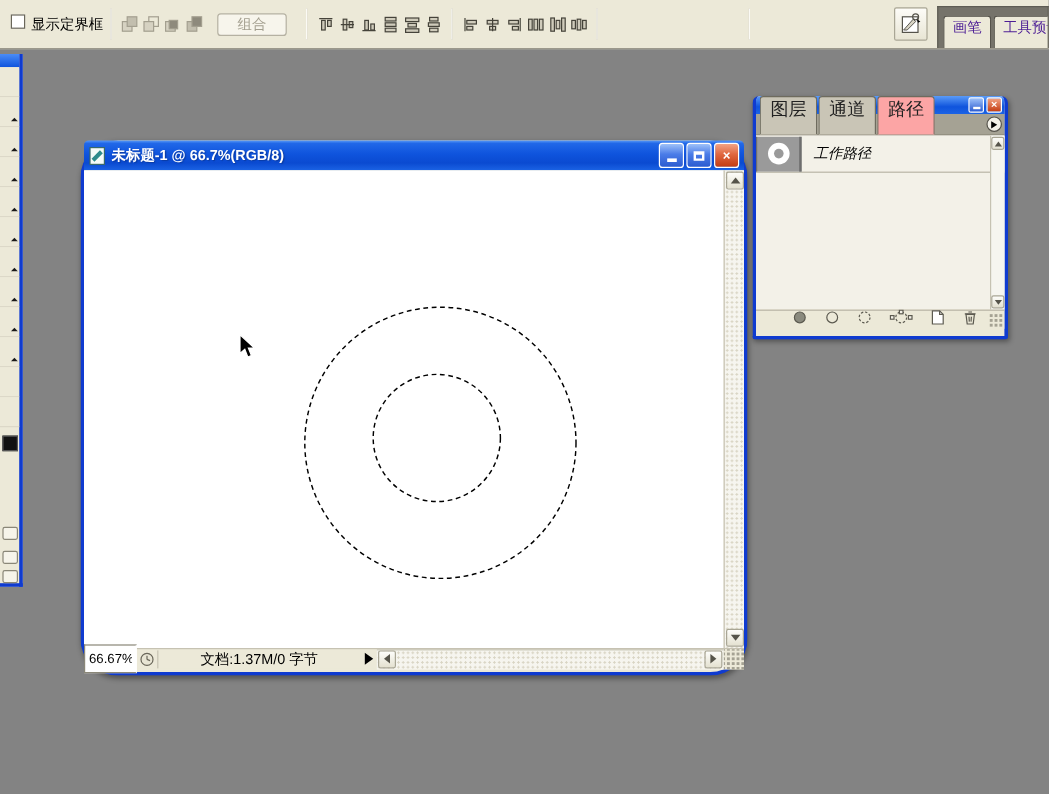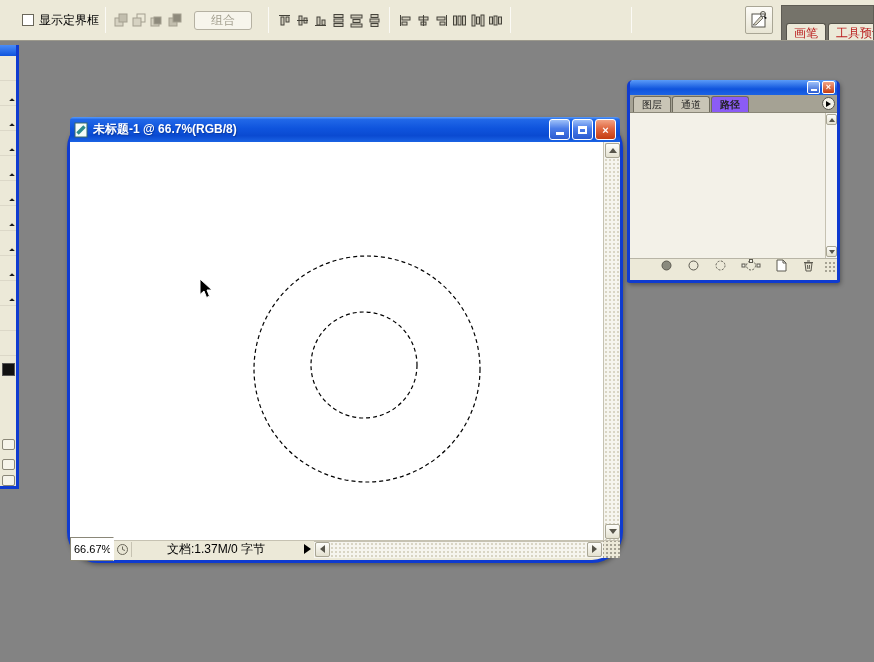--- a/index.html
+++ b/index.html
@@ -2,34 +2,34 @@
 <html><head>
 <meta charset="utf-8">
 <style>
   * { margin:0; padding:0; box-sizing:border-box; }
   html,body { width:874px; height:662px; overflow:hidden; }
   body { background:#838383; font-family:"Liberation Sans","DejaVu Sans",sans-serif; position:relative; }
 
   
   .options-bar { position:absolute; left:0; top:0; width:874px; height:41px;
     background:#ECE9D8; border-bottom:1px solid #9c998c; display:flex; align-items:center; }
-  .cb-group { display:flex; align-items:center; gap:5px; margin-left:22px; cursor:default; }
+  .cb-group { display:flex; gap:5px; margin-left:9px; cursor:default; }
   .checkbox { width:12px; height:12px; background:#fff; border:1px solid #6a675a; display:inline-block; }
   .cb-label { font-size:12px; color:#000; }
   .sep { width:1px; height:26px; background:#b8b4a5; border-right:1px solid #fbfaf5; margin:0 6px; }
   .obtn { width:18px; height:18px; display:flex; align-items:center; justify-content:center; background:none; border:none; }
   .group-btn { height:19px; padding:0 16px; margin:0 10px; background:#f7f5ec; border:1px solid #b5b1a2;
     border-radius:3px; color:#a39f8f; font-size:12px; }
   .obar-spacer { flex:1; }
   .fb-btn { width:28px; height:28px; background:linear-gradient(180deg,#fdfcf8,#e8e5d4); border:1px solid #a9a695;
     border-radius:2px; display:flex; align-items:center; justify-content:center; margin-right:8px; }
   .palette-well { width:93px; height:35px; background:#75736a; border:1px solid #5e5c54; border-bottom:none;
     align-self:flex-end; display:flex; align-items:flex-end; overflow:hidden; padding-left:4px; }
-  .well-tab { height:17px; background:#ECE9D8; border:1px solid #55534b; border-bottom:none;
-    border-radius:3px 3px 0 0; font-size:12px; padding:1px 7px 0 7px; margin-right:2px; white-space:nowrap; color:#b91c1c; }
+  .well-tab { height:27px; background:#ECE9D8; border:1px solid #55534b; border-bottom:none;
+    border-radius:3px 3px 0 0; font-size:12px; padding:1px 7px 0 7px; margin-right:2px; white-space:nowrap; color:#4c1d95; }
 
   
   .toolbox { position:absolute; left:0; top:45px; width:19px; height:444px;
     background:#ECE9D8; border-right:3px solid #0f3bd0; border-bottom:3px solid #0f3bd0; }
   .toolbox-titlebar { height:11px; background:linear-gradient(180deg,#4a8cf7,#0f54dd); }
   .tool-cell { height:25px; border-bottom:1px solid #dcd8c8; position:relative; background:#ECE9D8; }
   .tool-cell .fly { position:absolute; right:2px; bottom:2px; width:0; height:0;
     border-left:4px solid transparent; border-top:4px solid #1a1a1a; transform:rotate(-45deg); }
   .tool-swatch { position:absolute; left:2px; top:318px; width:13px; height:13px; background:#111; border:1px solid #555; }
   .tool-mode { position:absolute; left:2px; width:13px; height:11px; background:#f6f4ea; border:1px solid #8a8778; border-radius:2px; }
@@ -81,23 +81,23 @@
   .palette-window { left:627px; top:80px; width:213px; height:203px; }
   .pal-titlebar { height:15px; border-radius:4px 4px 0 0;
     background:linear-gradient(180deg,#5a9bf8,#0f54dd 60%,#1b63e4); display:flex; align-items:center; justify-content:flex-end; padding:0 2px; }
   .pal-btn { width:13px; height:13px; border-radius:2px; border:1px solid #fff; margin-left:2px;
     display:flex; align-items:center; justify-content:center; }
   .pal-btn.min { background:linear-gradient(180deg,#9ec1f9,#2b5bd0); }
   .pal-btn.close { background:linear-gradient(180deg,#f2a384,#c43c12); color:#fff; font-size:9px; font-weight:bold; line-height:1; }
   .pal-btn .bar { width:6px; height:2px; background:#fff; margin-top:5px; }
   .pal-tabs { height:18px; background:#a5a294; display:flex; align-items:flex-end; padding-left:3px; position:relative;
     border-bottom:1px solid #8a8778; }
-  .pal-tab { height:16px; font-size:10px; padding:1px 8px 0 8px; border:1px solid #6e6b5e; border-bottom:none;
+  .pal-tab { height:32px; font-size:15px; padding:1px 8px 0 8px; border:1px solid #6e6b5e; border-bottom:none;
     border-radius:3px 3px 0 0; background:#c9c5b6; color:#222; margin-right:1px; white-space:nowrap; }
-  .pal-tab.active { background:#8b5cf6; font-weight:bold; }
+  .pal-tab.active { background:#fca5a5; font-weight:normal; }
   .pal-menu-btn { position:absolute; right:2px; bottom:2px; width:13px; height:13px; border:1px solid #55534b;
     border-radius:50%; background:#f3f1e8; display:flex; align-items:center; justify-content:center; }
   .pal-menu-btn .t { width:0; height:0; border-top:3px solid transparent; border-bottom:3px solid transparent; border-left:5px solid #000; }
   .pal-content { position:relative; height:145px; background:#f3f1e8; }
   .workpath-row { height:31px; display:flex; align-items:center; border-bottom:1px solid #b8b5a6; background:#f3f1e8; }
   .wp-thumb { width:38px; height:29px; background:#9a9a9a; border-right:2px solid #6e6e6e; border-left:1px solid #6e6e6e;
     display:flex; align-items:center; justify-content:center; }
   .wp-label { font-size:12px; font-style:italic; color:#000; margin-left:10px; }
   .pal-scroll { position:absolute; right:0; top:0; width:12px; height:145px; background:#f6f5ef;
     border-left:1px solid #c6c2b2; }
@@ -361,20 +361,29 @@
   </div>
   <div class="pal-tabs">
     <div class="pal-tab">图层</div>
     <div class="pal-tab">通道</div>
     <div class="pal-tab active">路径</div>
     <div class="pal-menu-btn">
         <span class="t"></span>
       </div>
   </div>
   <div class="pal-content">
+    <div class="workpath-row">
+      <div class="wp-thumb">
+        <svg width="26" height="24">
+            <circle cx="13" cy="12" r="9" fill="#fff"></circle>
+            <circle cx="13" cy="12" r="4" fill="#9a9a9a"></circle>
+          </svg>
+      </div>
+      <span class="wp-label">工作路径</span>
+    </div>
     <div class="pal-scroll">
       <div class="scroll-btn" style="left:0px;top:1px;">
           <span class="tri-up" style="border-left-width:3px;border-right-width:3px;border-bottom-width:4px;"></span>
         </div>
       <div class="scroll-btn" style="left:0px;bottom:1px;">
           <span class="tri-down" style="border-left-width:3px;border-right-width:3px;border-top-width:4px;"></span>
         </div>
     </div>
   </div>
   <div class="pal-iconbar">

